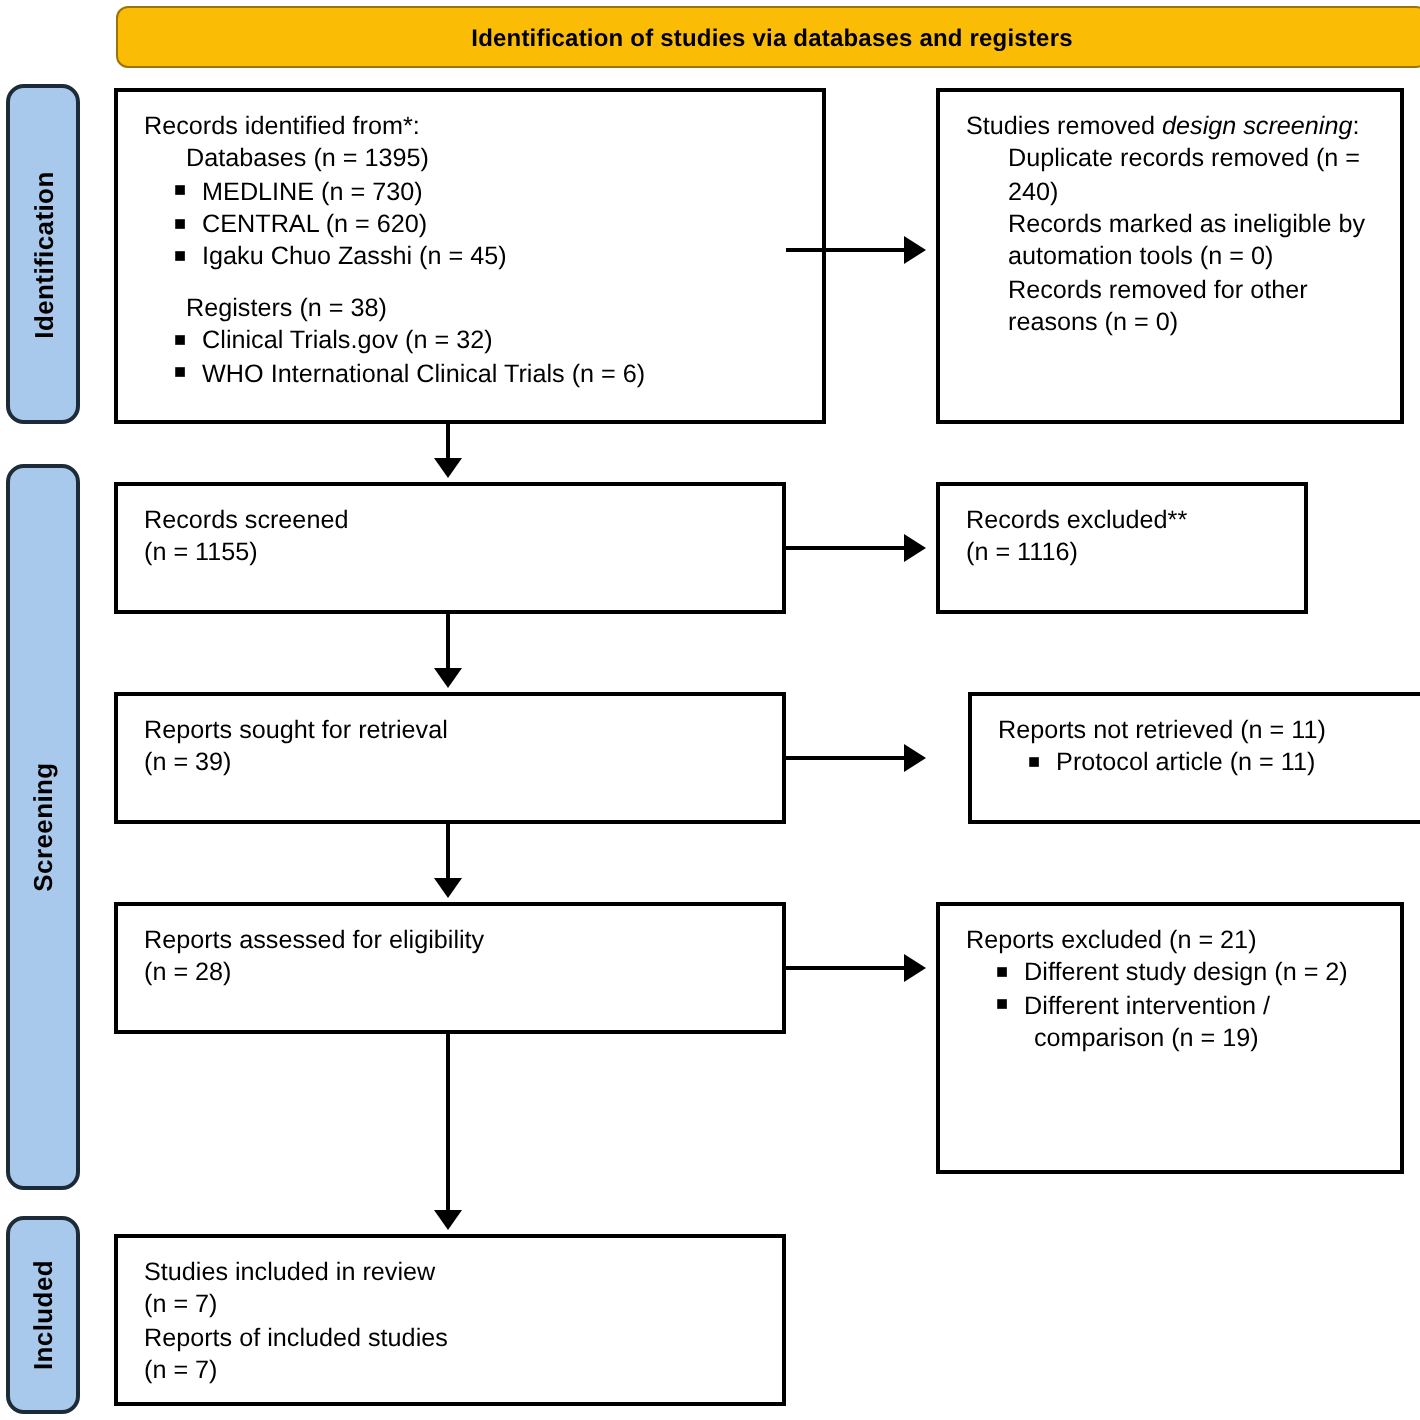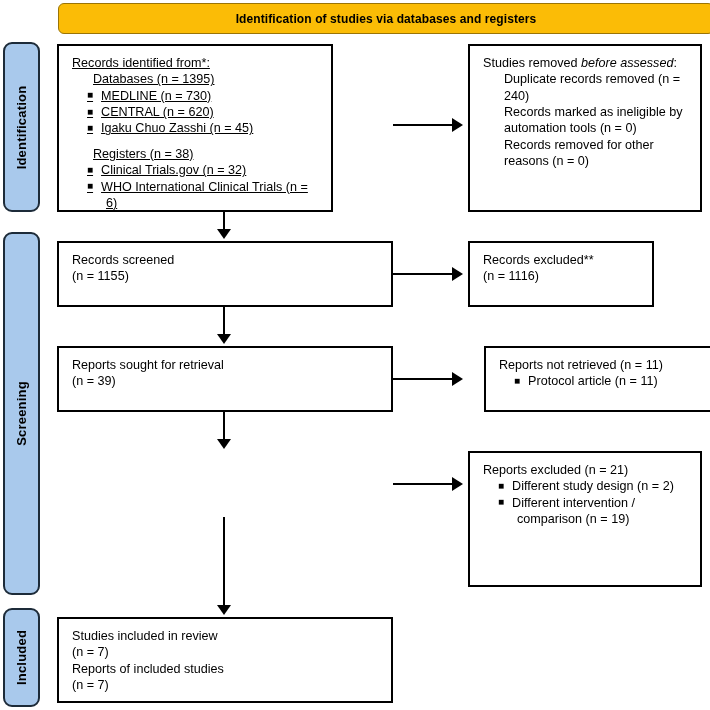--- a/index.html
+++ b/index.html
@@ -87,21 +87,21 @@
   }
   .bullet {
     font-size: 10px;
     vertical-align: 1.5px;
     padding-right: 8px;
   }
   .gap { height: 9px; }
   .ital { font-style: italic; }
 
   
-  #box-identified       { left: 57px; top: 44px;  width: 276px; height: 168px; text-decoration: underline; }
+  #box-identified       { left: 57px; top: 44px;  width: 356px; height: 168px; }
   #box-screened         { left: 57px; top: 241px; width: 336px; height: 66px;  }
   #box-sought           { left: 57px; top: 346px; width: 336px; height: 66px;  }
   #box-assessed         { left: 57px; top: 451px; width: 336px; height: 66px;  }
   #box-included         { left: 57px; top: 617px; width: 336px; height: 86px;  }
 
   
   #box-removed          { left: 468px; top: 44px;  width: 234px; height: 168px; }
   #box-excluded-records { left: 468px; top: 241px; width: 186px; height: 66px;  }
   #box-not-retrieved    { left: 484px; top: 346px; width: 234px; height: 66px;  }
   #box-excluded-reports { left: 468px; top: 451px; width: 234px; height: 136px; }
@@ -178,21 +178,21 @@
     <div class="ln hang"><span class="bullet">■</span><span>MEDLINE (n = 730)</span></div>
     <div class="ln hang"><span class="bullet">■</span><span>CENTRAL (n = 620)</span></div>
     <div class="ln hang"><span class="bullet">■</span><span>Igaku Chuo Zasshi (n = 45)</span></div>
     <div class="gap"></div>
     <div class="ln ind1">Registers (n = 38)</div>
     <div class="ln hang"><span class="bullet">■</span><span>Clinical Trials.gov (n = 32)</span></div>
     <div class="ln hang"><span class="bullet">■</span><span>WHO International Clinical Trials (n = 6)</span></div>
   </div>
 
   <div class="fbox" id="box-removed">
-    <div class="ln"><span>Studies removed </span><span class="ital">before assessed</span><span>:</span></div>
+    <div class="ln"><span>Studies removed </span><span class="ital">design screening</span><span>:</span></div>
     <div class="ln hang2">Duplicate records removed (n = 240)</div>
     <div class="ln hang2">Records marked as ineligible by automation tools (n = 0)</div>
     <div class="ln hang2">Records removed for other reasons (n = 0)</div>
   </div>
 
   <div class="fbox" id="box-screened">
     <div class="ln">Records screened</div>
     <div class="ln">(n = 1155)</div>
   </div>
 
@@ -204,20 +204,24 @@
   <div class="fbox" id="box-sought">
     <div class="ln">Reports sought for retrieval</div>
     <div class="ln">(n = 39)</div>
   </div>
 
   <div class="fbox" id="box-not-retrieved">
     <div class="ln">Reports not retrieved (n = 11)</div>
     <div class="ln hang"><span class="bullet">■</span><span>Protocol article (n = 11)</span></div>
   </div>
 
+  <div class="fbox" id="box-assessed">
+    <div class="ln">Reports assessed for eligibility</div>
+    <div class="ln">(n = 28)</div>
+  </div>
 
   <div class="fbox" id="box-excluded-reports">
     <div class="ln">Reports excluded (n = 21)</div>
     <div class="ln hang"><span class="bullet">■</span><span>Different study design (n = 2)</span></div>
     <div class="ln hang"><span class="bullet">■</span><span>Different intervention / comparison (n = 19)</span></div>
   </div>
 
   <div class="fbox" id="box-included">
     <div class="ln">Studies included in review</div>
     <div class="ln">(n = 7)</div>

